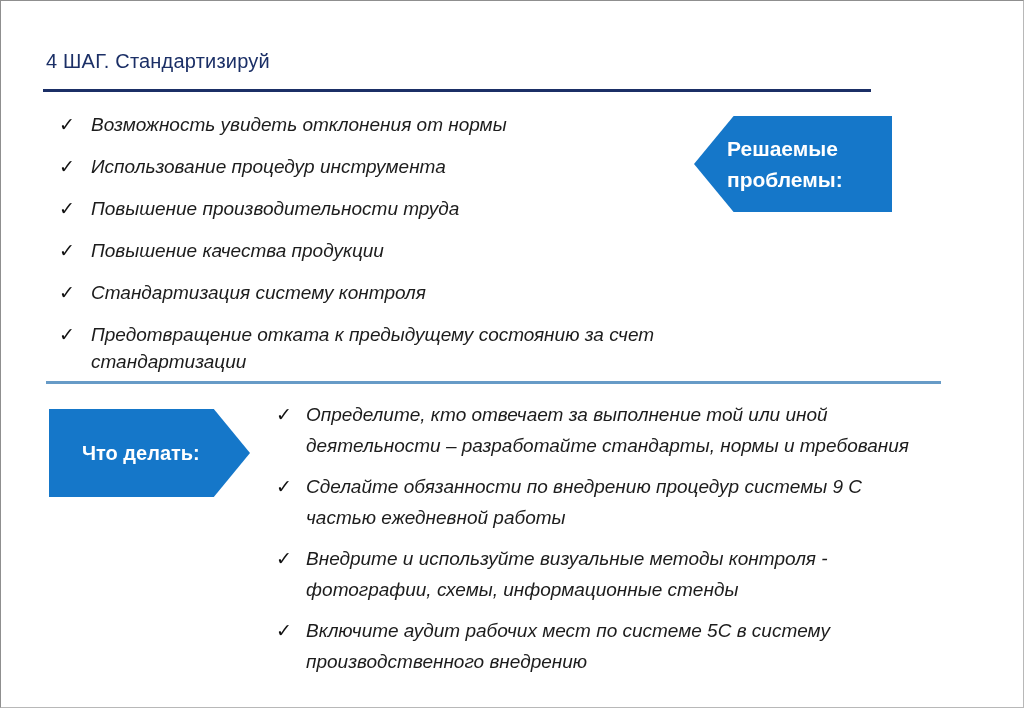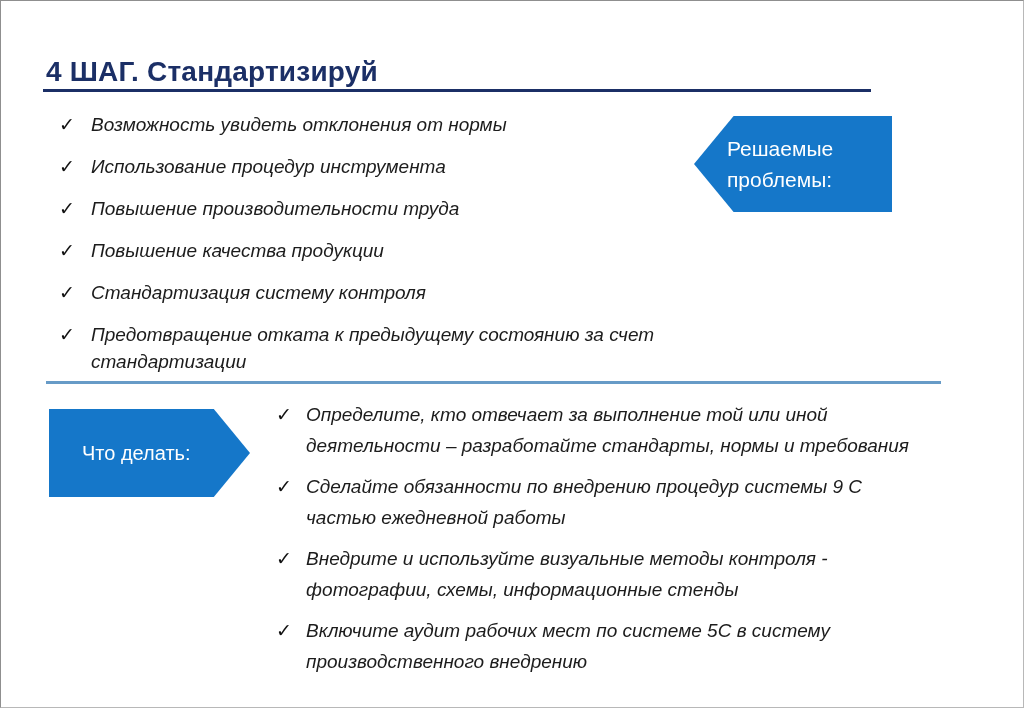--- a/index.html
+++ b/index.html
@@ -15,22 +15,22 @@
     background: #ffffff;
     border: 1px solid #b8b8b8;
     border-top-color: #8f8f8f;
     border-left-color: #8f8f8f;
     overflow: hidden;
   }
   .slide-title {
     position: absolute;
     left: 45px;
     top: 36px;
-    font-size: 28px;
-    font-weight: bold;
+    font-size: 20px;
+    font-weight: normal;
     color: var(--title-navy, #1b2f66);
     letter-spacing: 0.2px;
     white-space: nowrap;
   }
   .title-underline {
     position: absolute;
     left: 42px;
     top: 88px;
     width: 828px;
     height: 3px;
@@ -77,21 +77,21 @@
     left: 45px;
     top: 380px;
     width: 895px;
     height: 3px;
     background: var(--divider-blue, #679bc7);
   }
   .arrow-callout {
     position: absolute;
     background: var(--accent-blue, #1577c9);
     color: #ffffff;
-    font-weight: normal;
+    font-weight: bold;
     display: flex;
     align-items: center;
   }
   .problems-arrow {
     left: 693px;
     top: 115px;
     width: 198px;
     height: 96px;
     clip-path: polygon(0 50%, 20% 0, 100% 0, 100% 100%, 20% 100%);
   }

